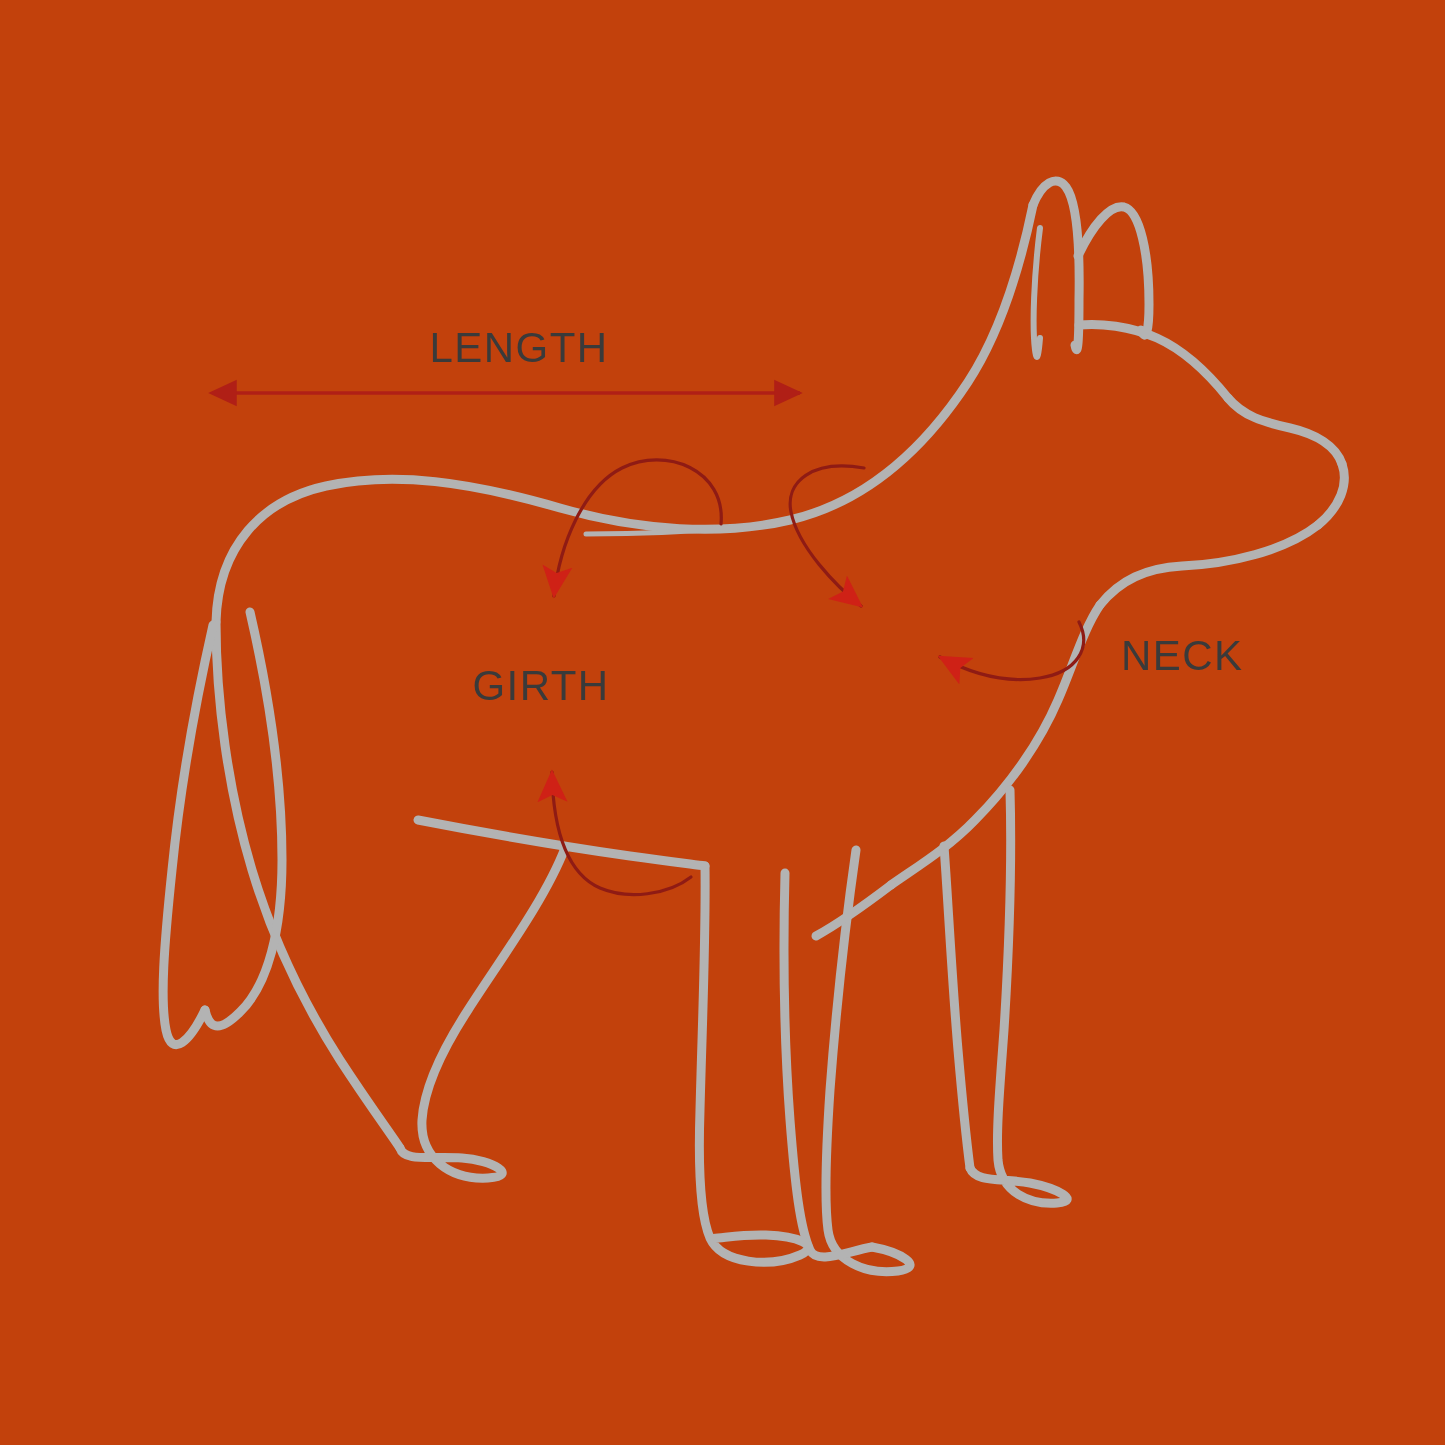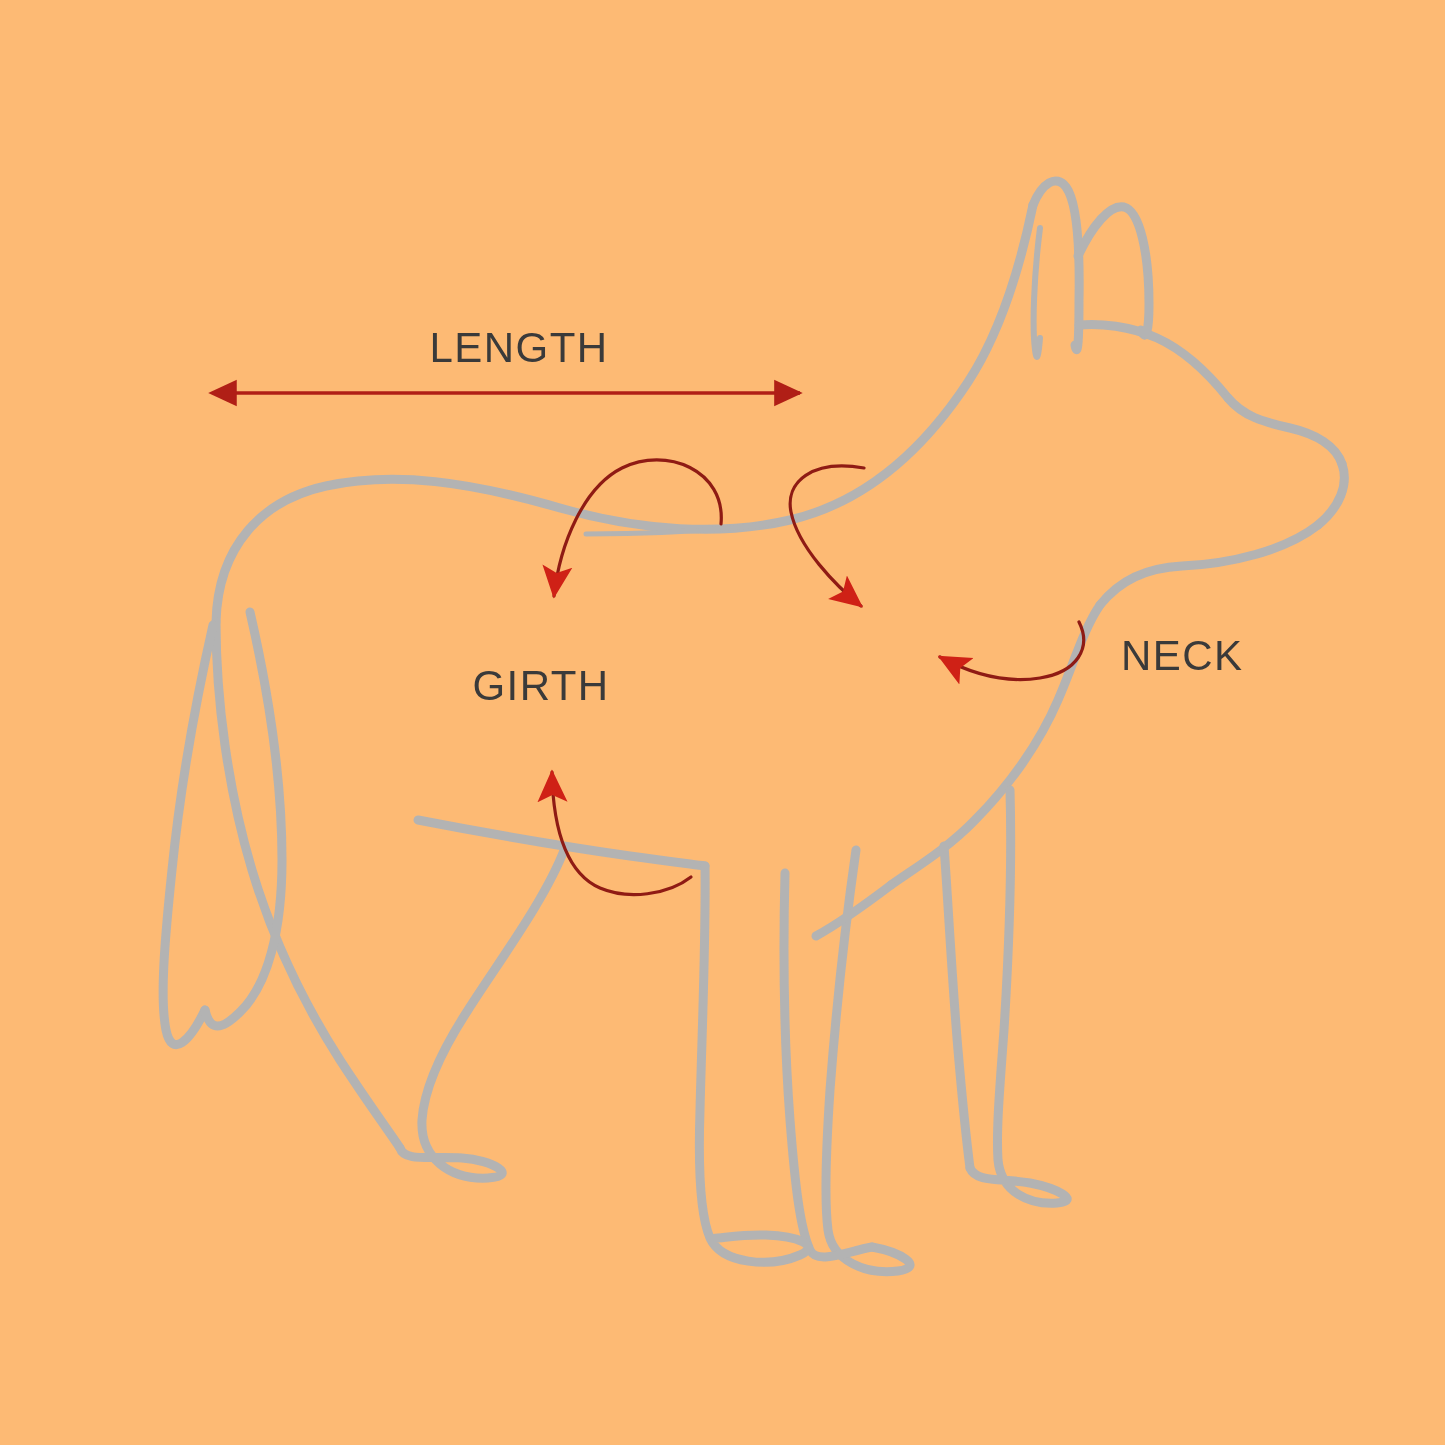--- a/index.html
+++ b/index.html
@@ -11,21 +11,21 @@
   body {
     width: 1445px;
     height: 1445px;
     font-family: "Liberation Sans", sans-serif;
     overflow: hidden;
   }
   #diagram-root {
     position: relative;
     width: 1445px;
     height: 1445px;
-    background: #fdba74;
+    background: #c2410c;
   }
   #diagram-svg {
     position: absolute;
     top: 0;
     left: 0;
     width: 1445px;
     height: 1445px;
     display: block;
   }
   .measure-label {

